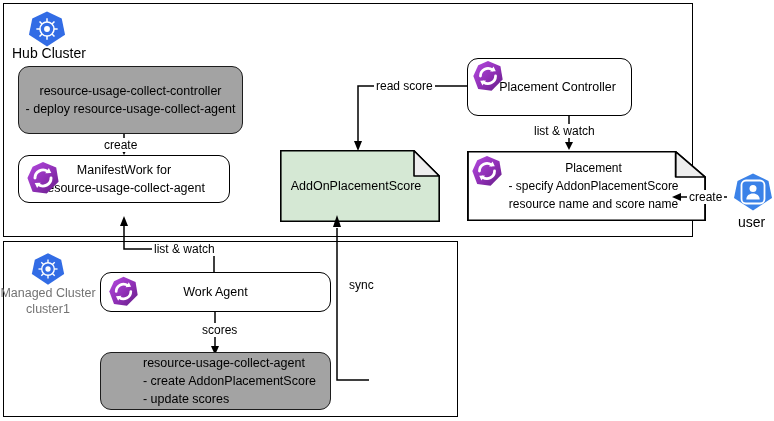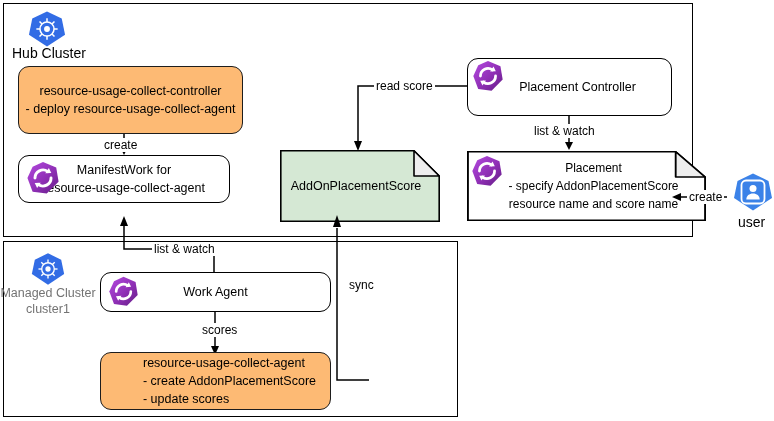--- a/index.html
+++ b/index.html
@@ -33,21 +33,21 @@
     border: 1.6px solid #000000;
     border-radius: 11px;
     display: flex;
     align-items: center;
     justify-content: center;
     text-align: center;
     font-size: 12.5px;
     color: #000000;
     line-height: 1.45;
   }
-  .rbox.green { background: #fdba74; border-color: #1d1d1d; }
+  .rbox.green { background: #a3a3a3; border-color: #1d1d1d; }
   .rbox.white { background: #ffffff; }
 
   .note {
     box-sizing: border-box;
     position: absolute;
   }
   .note .shape {
     position: absolute;
     inset: 0;
     width: 100%;
@@ -153,21 +153,21 @@
     </svg>
     <div class="note-text" style="padding-right:14px;">AddOnPlacementScore</div>
   </div>
 
   <svg class="abs" style="left:352px; top:84px; width:124px; height:70px;">
     <path d="M122,2 H6 V58" fill="none" stroke="#000" stroke-width="1.5"></path>
     <polygon points="6,67 2,57 10,57" fill="#000"></polygon>
   </svg>
   <div class="abs edge-label" style="left:374px; top:79px;">read score</div>
 
-  <div class="abs rbox white" style="left:467px; top:58px; width:205px; height:58px;padding-left:16px;">Placement Controller</div>
+  <div class="abs rbox white" style="left:467px; top:58px; width:165px; height:58px;padding-left:16px;">Placement Controller</div>
   <div class="abs ico" style="left:472px; top:60px; width:32px; height:32px;">
     <svg width="32" height="32" viewBox="0 0 36 36" aria-hidden="true">
       <polygon points="18,1 32,7 34.5,22 22,34.5 7,32.5 1.5,18 7,6" fill="url(#g1)"></polygon>
       <path d="M26.5 18a8.5 8.5 0 0 1-13.6 6.8" fill="none" stroke="#ffffff" stroke-width="3.1" stroke-linecap="round"></path>
       <path d="M9.5 18a8.5 8.5 0 0 1 13.6 -6.8" fill="none" stroke="#ffffff" stroke-width="3.1" stroke-linecap="round"></path>
       <polygon points="9.2,23.4 15.6,23.0 11.8,28.6" fill="#ffffff"></polygon>
       <polygon points="26.8,12.6 20.4,13.0 24.2,7.4" fill="#ffffff"></polygon>
     </svg>
   </div>
 

